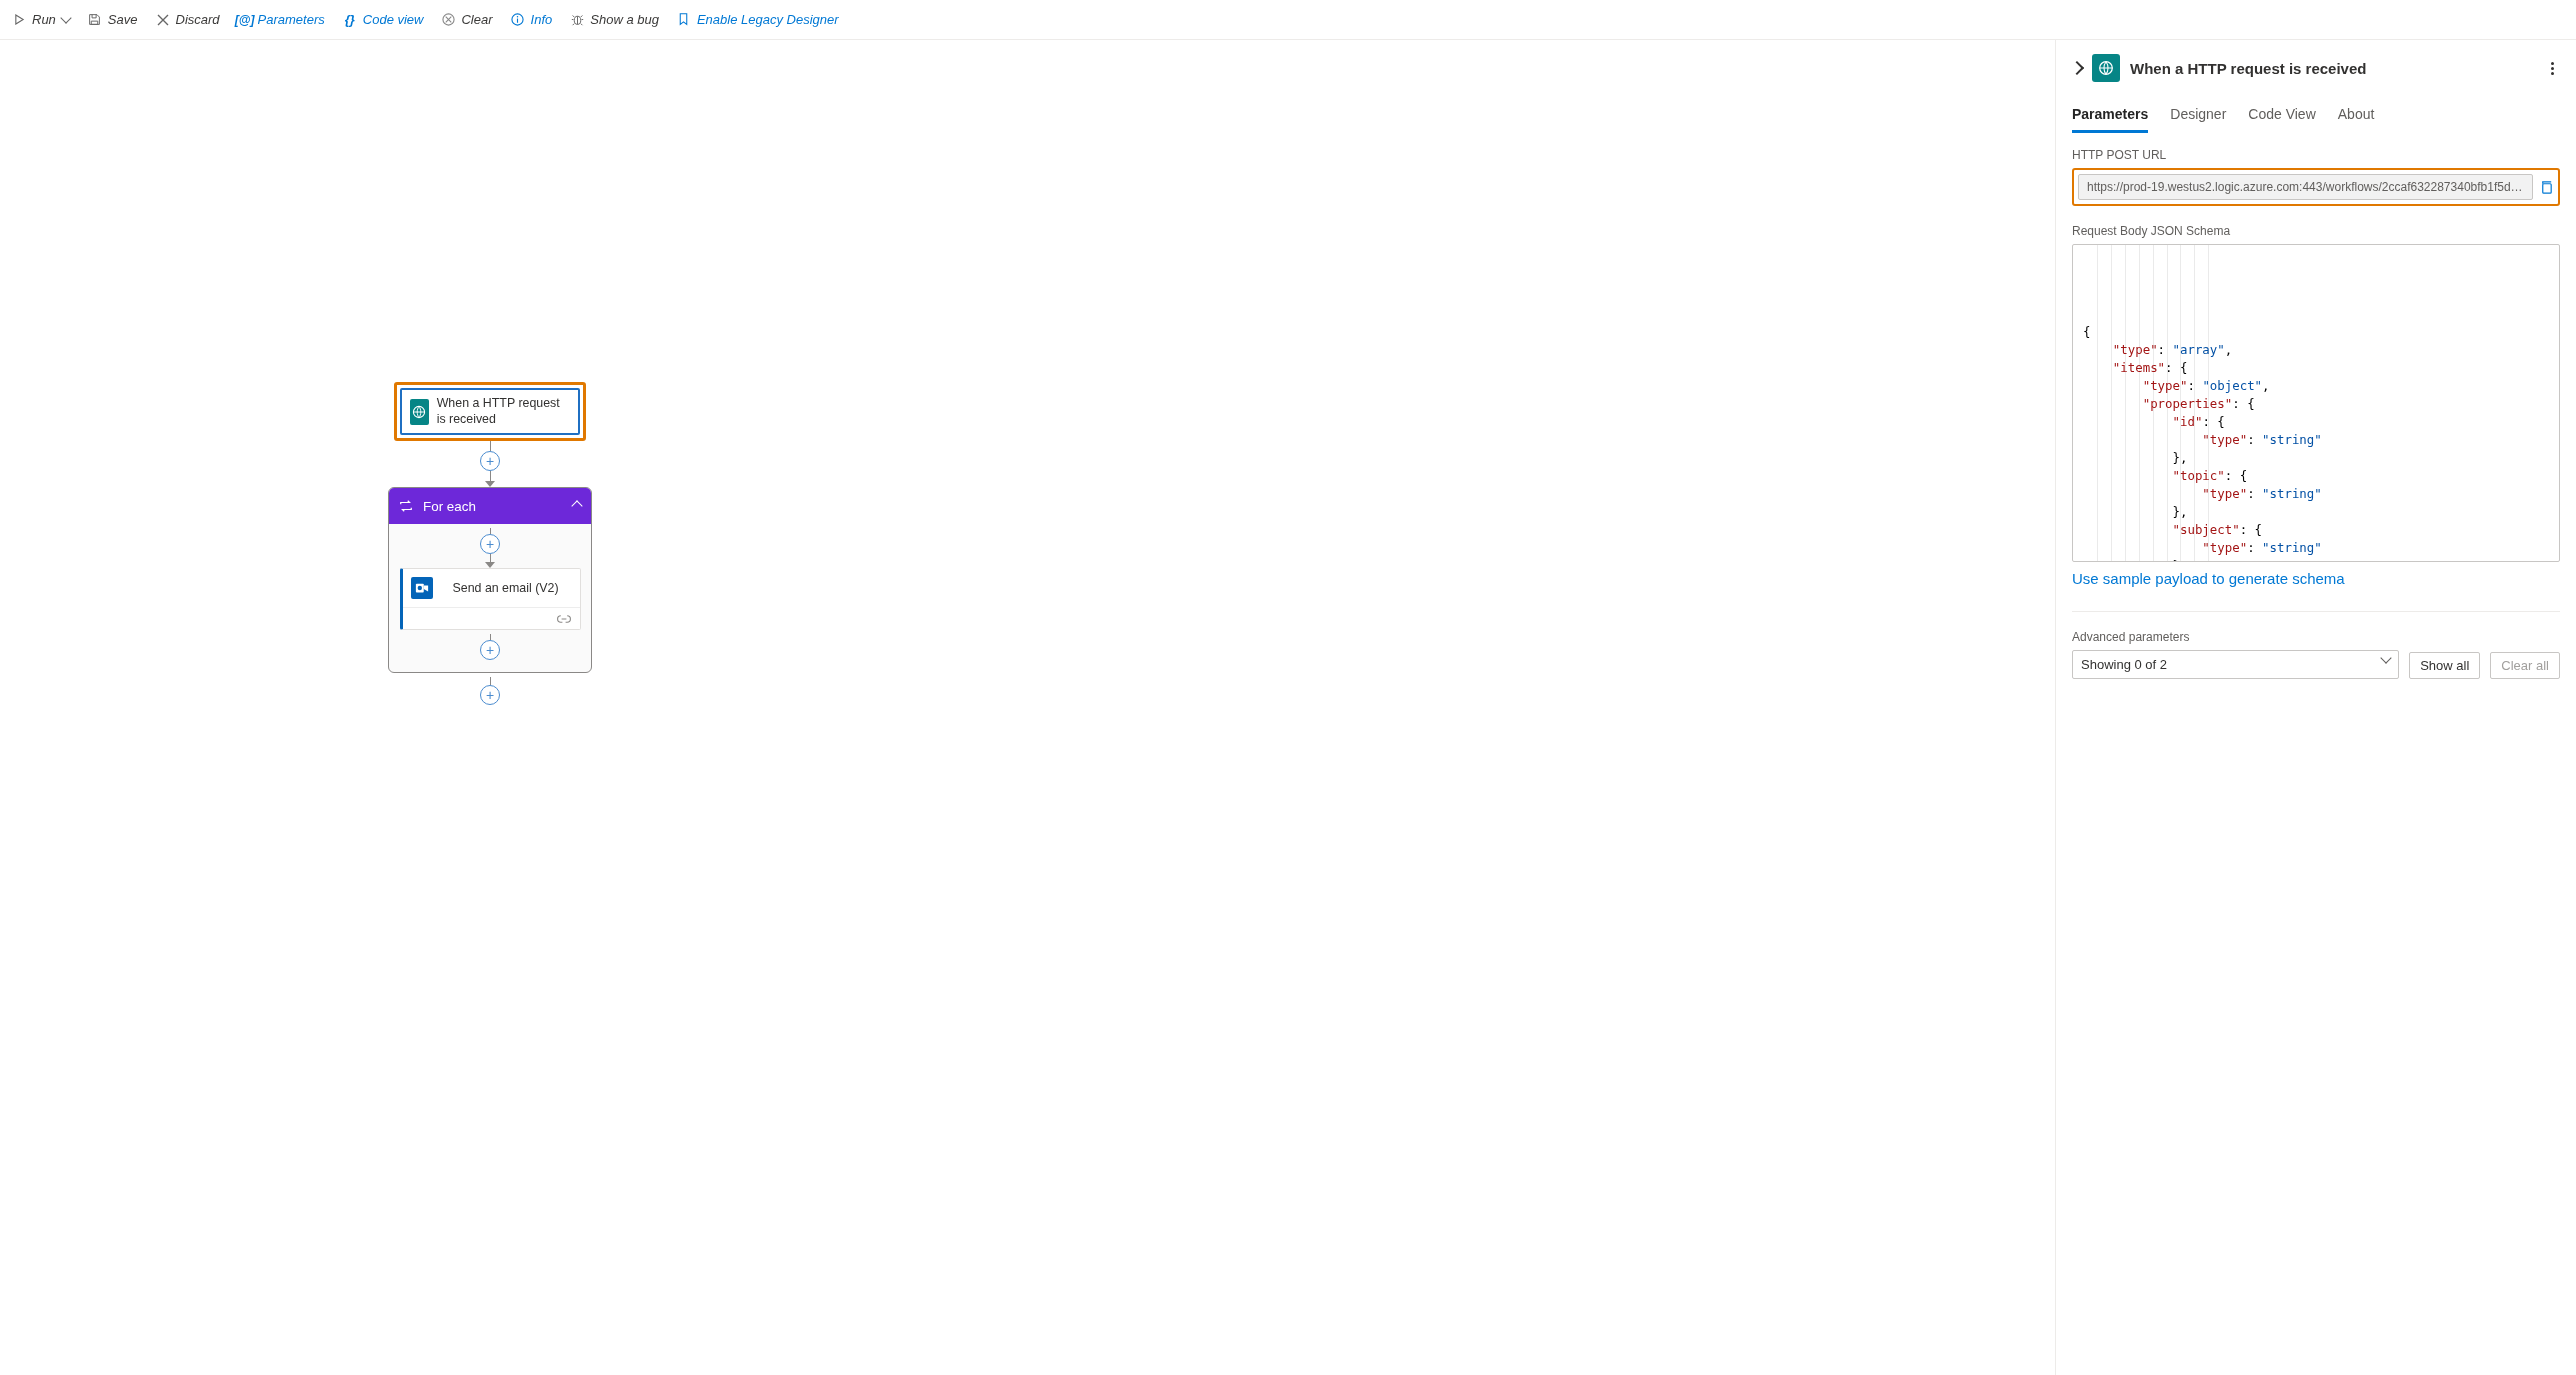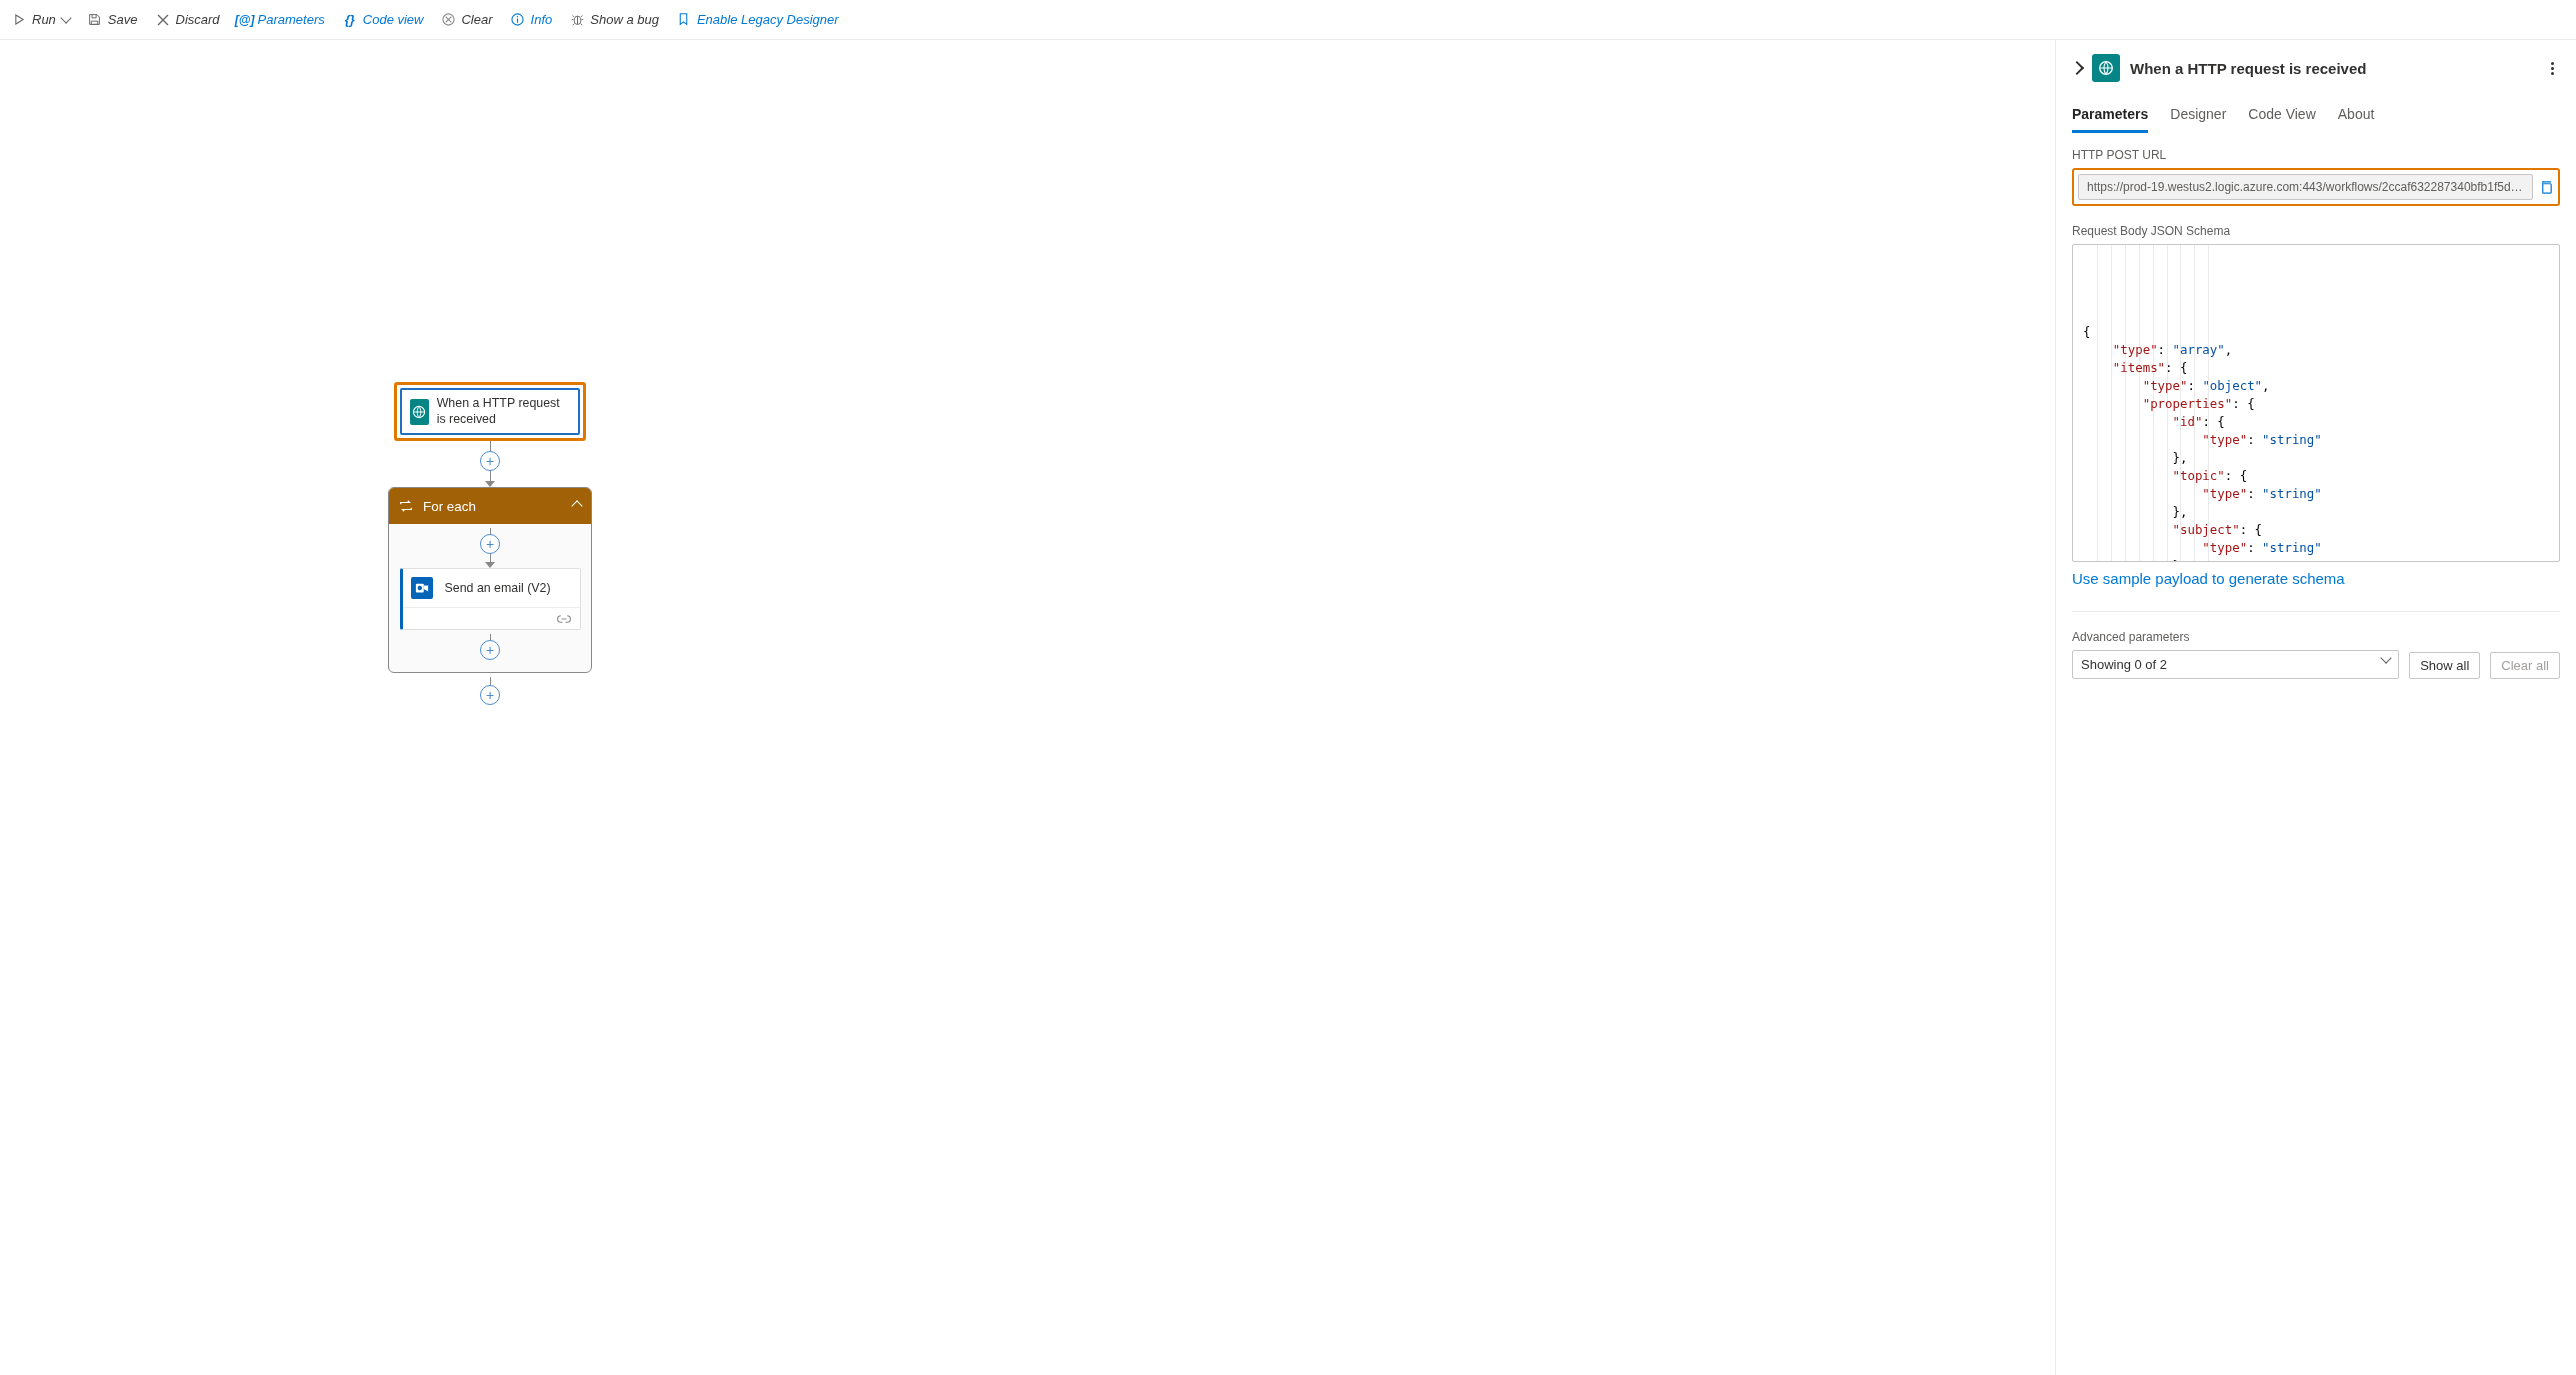--- a/index.html
+++ b/index.html
@@ -22,25 +22,25 @@
   .highlight-box { border: 3px solid #e07800; border-radius: 3px; padding: 3px; }
   .trigger { border: 2px solid #1f6fc2; border-radius: 2px; background: #fff; display: flex; align-items: center; width: 180px; padding: 6px 8px; gap: 8px; }
   .trigger-icon { width: 26px; height: 26px; background: #068586; border-radius: 2px; display: flex; align-items: center; justify-content: center; }
   .trigger-label { font-size: 12.4px; line-height: 1.25; color: #323130; }
 
   .connector { width: 2px; display: flex; flex-direction: column; align-items: center; }
   .line { width: 1px; height: 10px; background: #8a8886; }
   .plus { width: 20px; height: 20px; border: 1px solid #4b8ccf; border-radius: 50%; background: #fff; display: flex; align-items: center; justify-content: center; color: #4b8ccf; font-size: 14px; line-height: 1; cursor: pointer; }
 
   .foreach-block { width: 204px; border: 1px solid #8a8886; border-radius: 6px; background: #fafafa; overflow: hidden; }
-  .foreach-header { height: 36px; background: #a16207; color: #fff; display: flex; align-items: center; padding: 0 10px; font-size: 13.4px; gap: 10px; }
+  .foreach-header { height: 36px; background: #6d28d9; color: #fff; display: flex; align-items: center; padding: 0 10px; font-size: 13.4px; gap: 10px; }
   .foreach-header .chev-up { width: 8px; height: 8px; border-right: 1.5px solid #fff; border-bottom: 1.5px solid #fff; transform: rotate(-135deg); margin-left: auto; }
   .foreach-body { padding: 4px 10px 12px; display: flex; flex-direction: column; align-items: center; }
   .email-card { width: 181px; background: #fff; border: 1px solid #e1dfdd; border-left: 3px solid #0364b8; border-radius: 2px; padding: 0; }
-  .email-head { display: flex; align-items: center; gap: 12px; padding: 8px; }
+  .email-head { display: flex; align-items: center; gap: 20px; padding: 8px; }
   .email-icon { width: 22px; height: 22px; background: #0364b8; border-radius: 2px; display:flex; align-items:center; justify-content:center;}
   .email-foot { border-top: 1px solid #ededed; height: 22px; display: flex; justify-content: flex-end; align-items: center; padding: 0 8px; color: #8a8886; }
 
   
   .panel { width: 521px; border-left: 1px solid #edebe9; display: flex; flex-direction: column; font-size: 13px; }
   .panel-header { display: flex; align-items: center; gap: 10px; padding: 14px 16px 18px; }
   .back-chevron { width: 10px; height: 10px; border-right: 2px solid #323130; border-bottom: 2px solid #323130; transform: rotate(-45deg); cursor: pointer; }
   .panel-title-icon { width: 28px; height: 28px; background: #068586; border-radius: 3px; display:flex; align-items:center; justify-content:center;}
   .panel-title { font-size: 15px; font-weight: 600; }
   .kebab { margin-left: auto; width: 16px; height: 16px; display: flex; flex-direction: column; align-items: center; justify-content: center; gap: 2px; cursor: pointer; }

